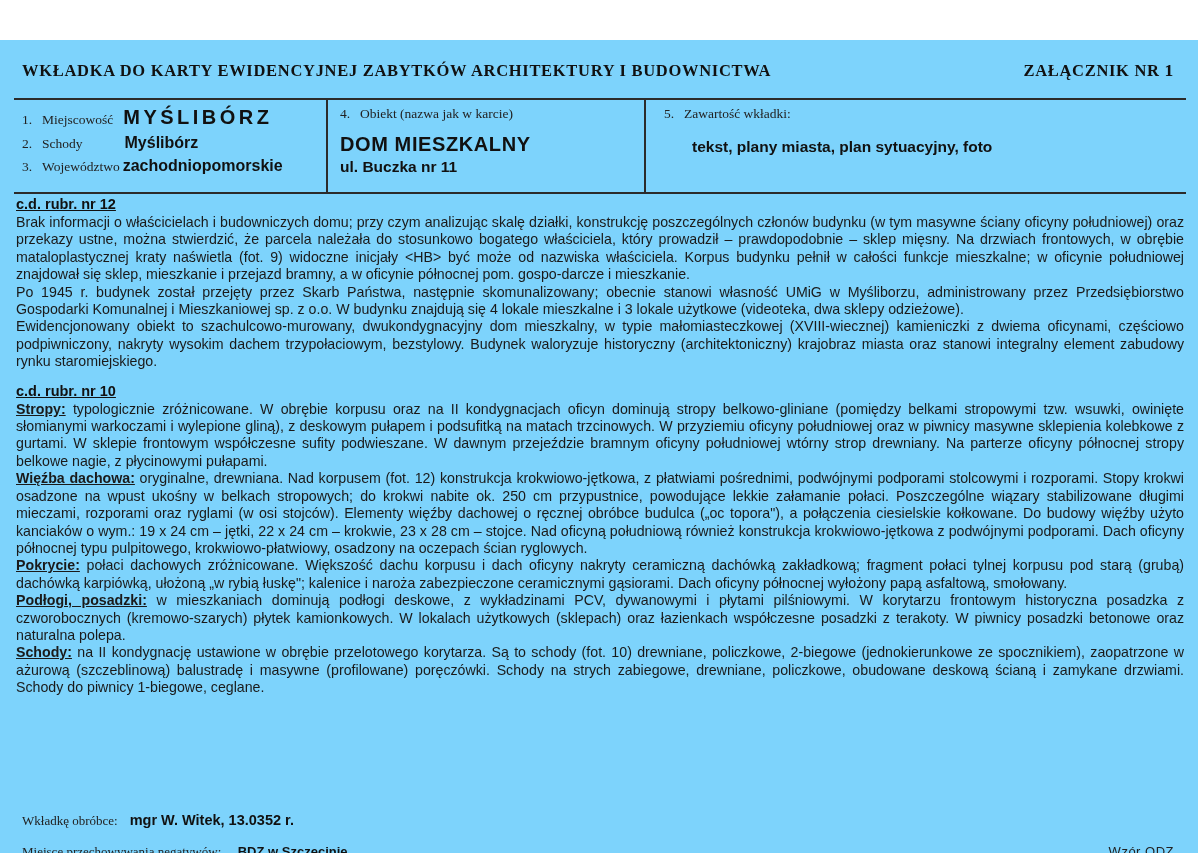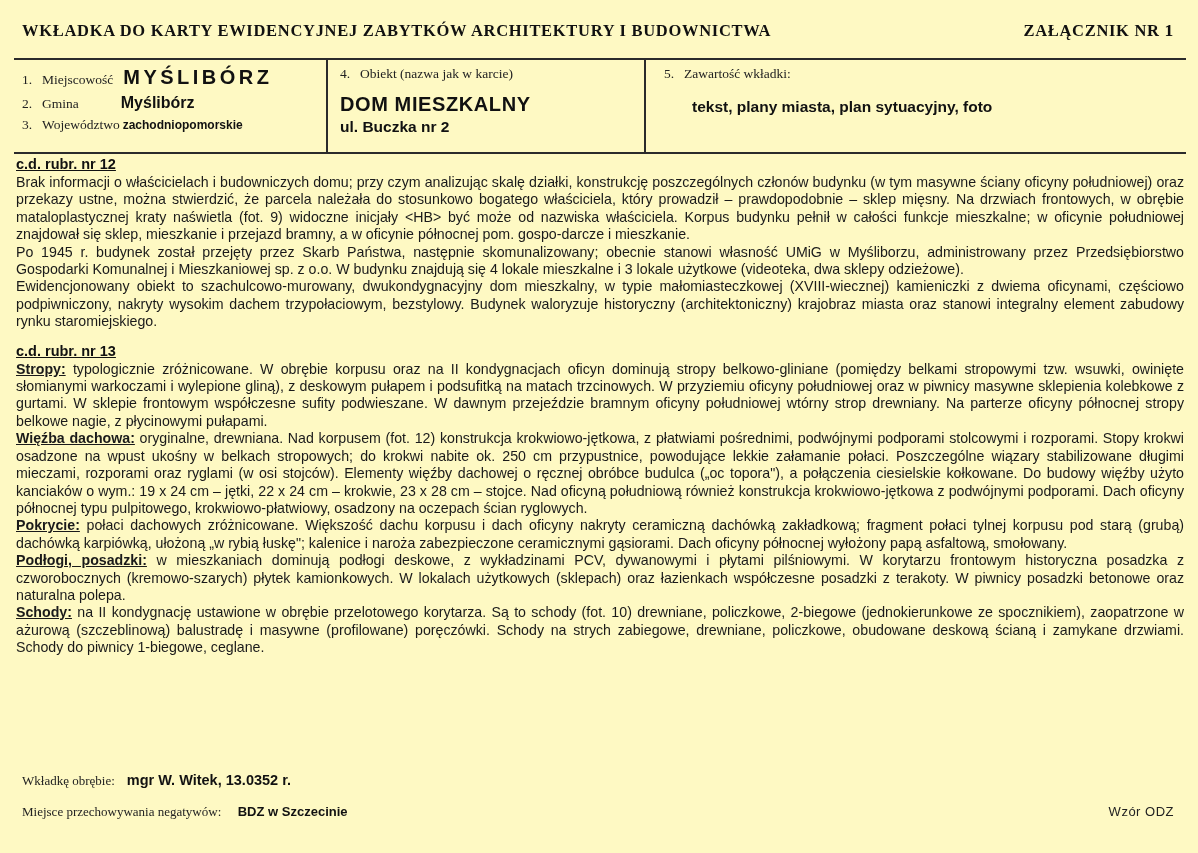--- a/index.html
+++ b/index.html
@@ -12,21 +12,22 @@
     width: 1198px;
     height: 853px;
     position: relative;
     font-family: "Liberation Sans", sans-serif;
     color: #1a1a1a;
     overflow: hidden;
   }
   .page {
     position: absolute;
     inset: 0;
-    background: #fef9c3;
+    background: #7dd3fc;
+    margin-top: 40px;
   }
   
   .doc-title-row {
     position: absolute;
     left: 22px;
     top: 20px;
     width: 1152px;
     display: flex;
     align-items: baseline;
     justify-content: space-between;
@@ -89,21 +90,21 @@
     white-space: nowrap;
   }
   .fld-value {
     font-family: "Liberation Sans", sans-serif;
     font-weight: bold;
     color: #111;
     white-space: nowrap;
   }
   .v-town { font-size: 20px; letter-spacing: 3.5px; margin-left: 10px; }
   .v-gmina { font-size: 16px; margin-left: 42px; }
-  .v-voiv { font-size: 12px; margin-left: 3px; }
+  .v-voiv { font-size: 16px; margin-left: 3px; }
 
   .cap-label {
     font-family: "Liberation Serif", serif;
     font-size: 13.5px;
     color: #222;
   }
   .obj-name {
     font-family: "Liberation Sans", sans-serif;
     font-weight: bold;
     font-size: 20px;
@@ -223,37 +224,37 @@
   <div class="hdr-table">
 
     <div class="hdr-cell cell-a">
       <div class="field-line">
         <span class="fld-no">1.</span>
         <span class="fld-label">Miejscowość</span>
         <span class="fld-value v-town">MYŚLIBÓRZ</span>
       </div>
       <div class="field-line">
         <span class="fld-no">2.</span>
-        <span class="fld-label">Gmina</span>
+        <span class="fld-label">Schody</span>
         <span class="fld-value v-gmina">Myślibórz</span>
       </div>
       <div class="field-line">
         <span class="fld-no">3.</span>
         <span class="fld-label">Województwo</span>
         <span class="fld-value v-voiv">zachodniopomorskie</span>
       </div>
     </div>
 
     <div class="hdr-cell cell-b">
       <div class="field-line">
         <span class="fld-no">4.</span>
         <span class="cap-label">Obiekt (nazwa jak w karcie)</span>
       </div>
       <div class="obj-name">DOM MIESZKALNY</div>
-      <div class="obj-addr">ul. Buczka nr 2</div>
+      <div class="obj-addr">ul. Buczka nr 11</div>
     </div>
 
     <div class="hdr-cell cell-c">
       <div class="field-line">
         <span class="fld-no">5.</span>
         <span class="cap-label">Zawartość wkładki:</span>
       </div>
       <div class="content-value">tekst, plany miasta, plan sytuacyjny, foto</div>
     </div>
 
@@ -261,21 +262,21 @@
 
   <div class="body-area">
 
     <div class="sec-head">c.d. rubr. nr 12</div>
     <p class="para">Brak informacji o właścicielach i budowniczych domu; przy czym analizując skalę działki, konstrukcję poszczególnych członów budynku (w tym masywne ściany oficyny południowej) oraz przekazy ustne, można stwierdzić, że parcela należała do stosunkowo bogatego właściciela, który prowadził – prawdopodobnie – sklep mięsny. Na drzwiach frontowych, w obrębie mataloplastycznej kraty naświetla (fot. 9) widoczne inicjały &lt;HB&gt; być może od nazwiska właściciela. Korpus budynku pełnił w całości funkcje mieszkalne; w oficynie południowej znajdował się sklep, mieszkanie i przejazd bramny, a w oficynie północnej pom. gospo-darcze i mieszkanie.</p>
     <p class="para">Po 1945 r. budynek został przejęty przez Skarb Państwa, następnie skomunalizowany; obecnie stanowi własność UMiG w Myśliborzu, administrowany przez Przedsiębiorstwo Gospodarki Komunalnej i Mieszkaniowej sp. z o.o. W budynku znajdują się 4 lokale mieszkalne i 3 lokale użytkowe (videoteka, dwa sklepy odzieżowe).</p>
     <p class="para">Ewidencjonowany obiekt to szachulcowo-murowany, dwukondygnacyjny dom mieszkalny, w typie małomiasteczkowej (XVIII-wiecznej) kamieniczki z dwiema oficynami, częściowo podpiwniczony, nakryty wysokim dachem trzypołaciowym, bezstylowy. Budynek waloryzuje historyczny (architektoniczny) krajobraz miasta oraz stanowi integralny element zabudowy rynku staromiejskiego.</p>
 
     <div class="gap-m"></div>
 
-    <div class="sec-head">c.d. rubr. nr 13</div>
+    <div class="sec-head">c.d. rubr. nr 10</div>
 
     <p class="para">
       <span class="run-in">Stropy:</span><span> typologicznie zróżnicowane. W obrębie korpusu oraz na II kondygnacjach oficyn dominują stropy belkowo-gliniane (pomiędzy belkami stropowymi tzw. wsuwki, owinięte słomianymi warkoczami i wylepione gliną), z deskowym pułapem i podsufitką na matach trzcinowych. W przyziemiu oficyny południowej oraz w piwnicy masywne sklepienia kolebkowe z gurtami. W sklepie frontowym współczesne sufity podwieszane. W dawnym przejeździe bramnym oficyny południowej wtórny strop drewniany. Na parterze oficyny północnej stropy belkowe nagie, z płycinowymi pułapami.</span>
     </p>
 
     <p class="para">
       <span class="run-in">Więźba dachowa:</span><span> oryginalne, drewniana. Nad korpusem (fot. 12) konstrukcja krokwiowo-jętkowa, z płatwiami pośrednimi, podwójnymi podporami stolcowymi i rozporami. Stopy krokwi osadzone na wpust ukośny w belkach stropowych; do krokwi nabite ok. 250 cm przypustnice, powodujące lekkie załamanie połaci. Poszczególne wiązary stabilizowane długimi mieczami, rozporami oraz ryglami (w osi stojców). Elementy więźby dachowej o ręcznej obróbce budulca („oc topora"), a połączenia ciesielskie kołkowane. Do budowy więźby użyto kanciaków o wym.: 19 x 24 cm – jętki, 22 x 24 cm – krokwie, 23 x 28 cm – stojce. Nad oficyną południową również konstrukcja krokwiowo-jętkowa z podwójnymi podporami. Dach oficyny północnej typu pulpitowego, krokwiowo-płatwiowy, osadzony na oczepach ścian ryglowych.</span>
     </p>
 
     <p class="para">
@@ -286,21 +287,21 @@
       <span class="run-in">Podłogi, posadzki:</span><span> w mieszkaniach dominują podłogi deskowe, z wykładzinami PCV, dywanowymi i płytami pilśniowymi. W korytarzu frontowym historyczna posadzka z czworobocznych (kremowo-szarych) płytek kamionkowych. W lokalach użytkowych (sklepach) oraz łazienkach współczesne posadzki z terakoty. W piwnicy posadzki betonowe oraz naturalna polepa.</span>
     </p>
 
     <p class="para">
       <span class="run-in">Schody:</span><span> na II kondygnację ustawione w obrębie przelotowego korytarza. Są to schody (fot. 10) drewniane, policzkowe, 2-biegowe (jednokierunkowe ze spocznikiem), zaopatrzone w ażurową (szczeblinową) balustradę i masywne (profilowane) poręczówki. Schody na strych zabiegowe, drewniane, policzkowe, obudowane deskową ścianą i zamykane drzwiami. Schody do piwnicy 1-biegowe, ceglane.</span>
     </p>
 
   </div>
 
   <div class="foot-field">
-    <span class="foot-label">Wkładkę obrębie:</span>
+    <span class="foot-label">Wkładkę obróbce:</span>
     <span class="foot-value">mgr W. Witek, 13.0352 r.</span>
   </div>
 
   <div class="foot-row-bottom">
     <div>
       <span class="foot-note-label">Miejsce przechowywania negatywów:</span>
       <span class="foot-note-value">BDZ w Szczecinie</span>
     </div>
     <div class="foot-form">Wzór  ODZ</div>
   </div>

